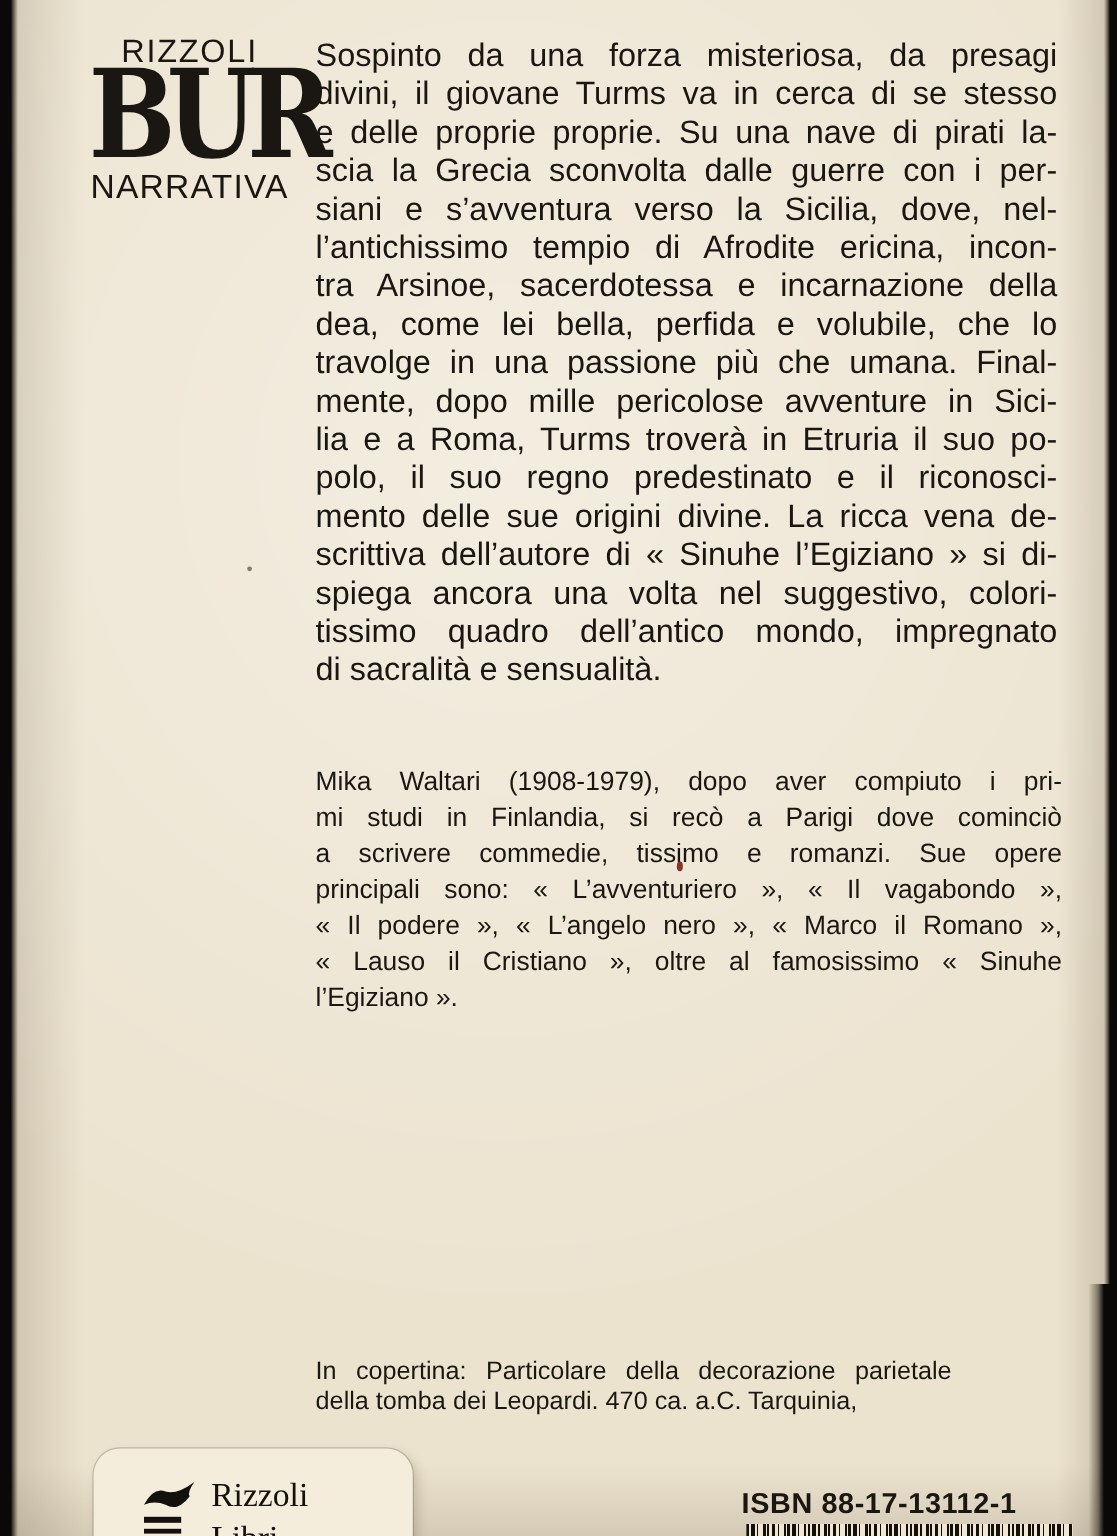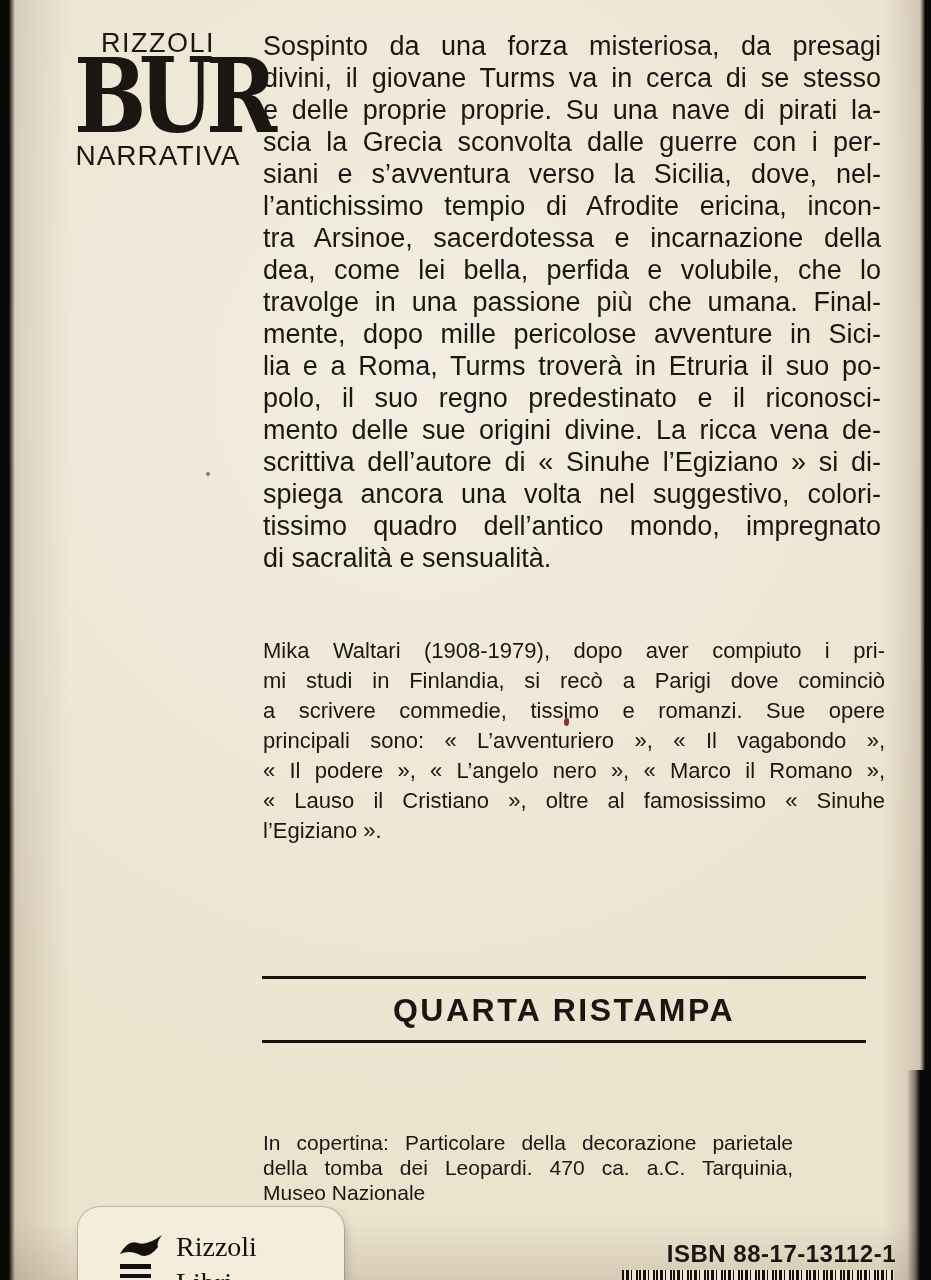--- a/index.html
+++ b/index.html
@@ -52,21 +52,21 @@
 
   .sticker{position:absolute;left:78px;top:1207px;width:266px;height:95px;
     background:#f4eddc;border-radius:22px 22px 0 0;
     box-shadow:0 0 0 1px rgba(95,82,58,.28), 4px 4px 9px rgba(60,48,28,.18);}
   .sticker .flag{position:absolute;left:40px;top:26px;width:46px;height:50px;}
   .sticker .name{position:absolute;left:98px;top:24px;
     font-family:"Liberation Serif",serif;font-size:28px;color:#14110d;}
   .sticker .division{position:absolute;left:98px;top:60px;
     font-family:"Liberation Serif",serif;font-size:28px;color:#14110d;}
 
-  .isbn{position:absolute;left:618px;top:1240px;width:278px;text-align:right;
+  .isbn{position:absolute;left:618px;top:1240px;width:278px;text-align:left;
     font-size:24px;font-weight:bold;letter-spacing:.5px;}
   .barcode{position:absolute;left:622px;top:1270px;width:272px;height:10px;
     background:repeating-linear-gradient(90deg,
       #14110d 0 2px, #efe7d4 2px 4px,
       #14110d 4px 7px, #efe7d4 7px 9px,
       #14110d 9px 10px, #efe7d4 10px 14px,
       #14110d 14px 16px, #efe7d4 16px 17px);}
 
   .speck-red{position:absolute;left:564px;top:718px;width:5px;height:8px;
     background:#8a3324;border-radius:50% 40% 50% 50%;}
@@ -109,26 +109,24 @@
   <div class="author-bio textblock">
       <div class="line">Mika Waltari (1908-1979), dopo aver compiuto i pri-</div>
       <div class="line">mi studi in Finlandia, si recò a Parigi dove cominciò</div>
       <div class="line">a scrivere commedie, tissimo e romanzi. Sue opere</div>
       <div class="line">principali sono: « L’avventuriero », « Il vagabondo »,</div>
       <div class="line">« Il podere », « L’angelo nero », « Marco il Romano »,</div>
       <div class="line">« Lauso il Cristiano », oltre al famosissimo « Sinuhe</div>
       <div class="line">l’Egiziano ».</div>
     </div>
 
-  <div class="edition">QUARTA RISTAMPA</div>
 
   <div class="cover-note textblock">
       <div class="line">In copertina: Particolare della decorazione parietale</div>
       <div class="line">della tomba dei Leopardi. 470 ca. a.C. Tarquinia,</div>
-      <div class="line">Museo Nazionale</div>
     </div>
 
   <div class="sticker">
     <svg class="flag" viewBox="0 0 46 50" xmlns="http://www.w3.org/2000/svg">
       <path fill="#14110d" d="M2 21 Q10 6 20 10 Q29 13 44 2 Q38 10 40 14 Q30 27 20 21 Q11 17 2 21 Z"></path>
       <rect fill="#14110d" x="2" y="31" width="31" height="5"></rect>
       <rect fill="#14110d" x="2" y="41" width="31" height="4"></rect>
     </svg>
     <div class="name">Rizzoli</div>
     <div class="division">Libri</div>

